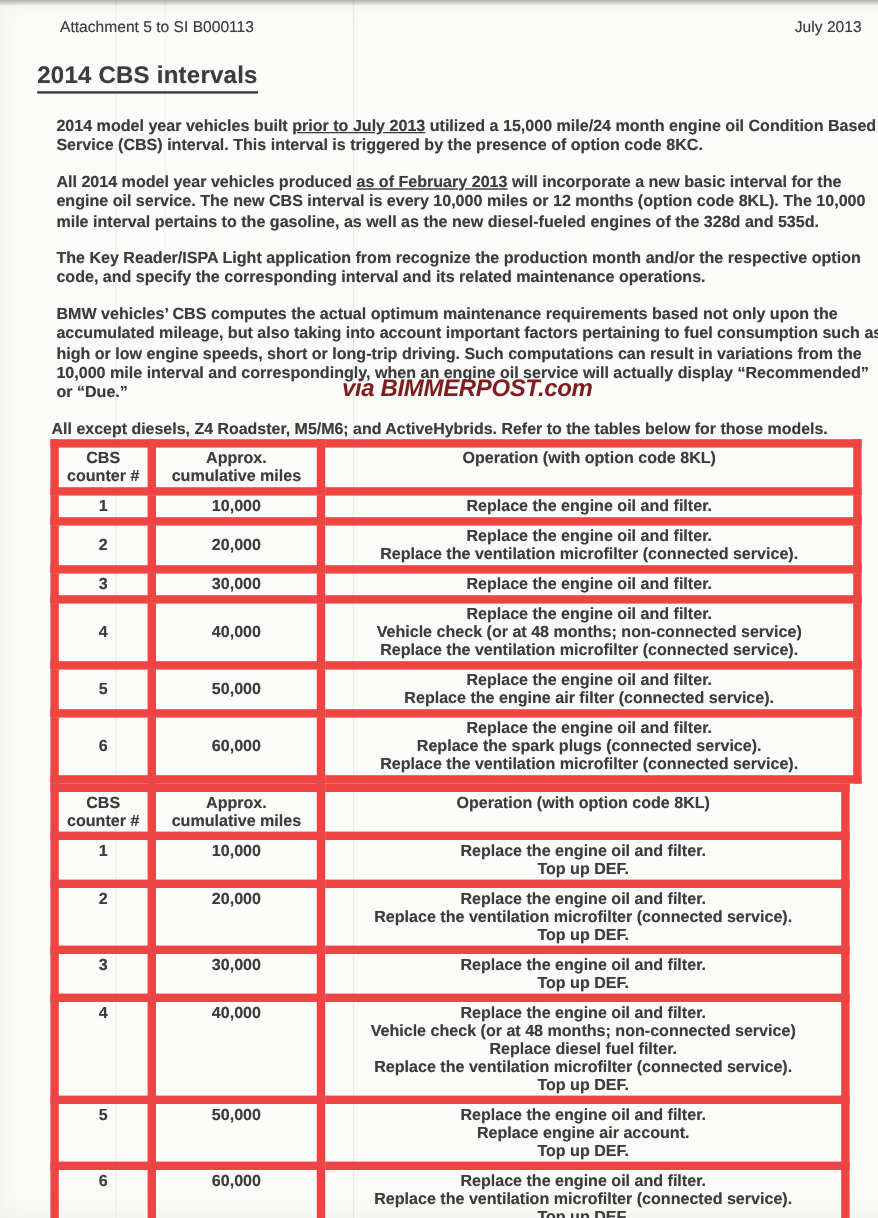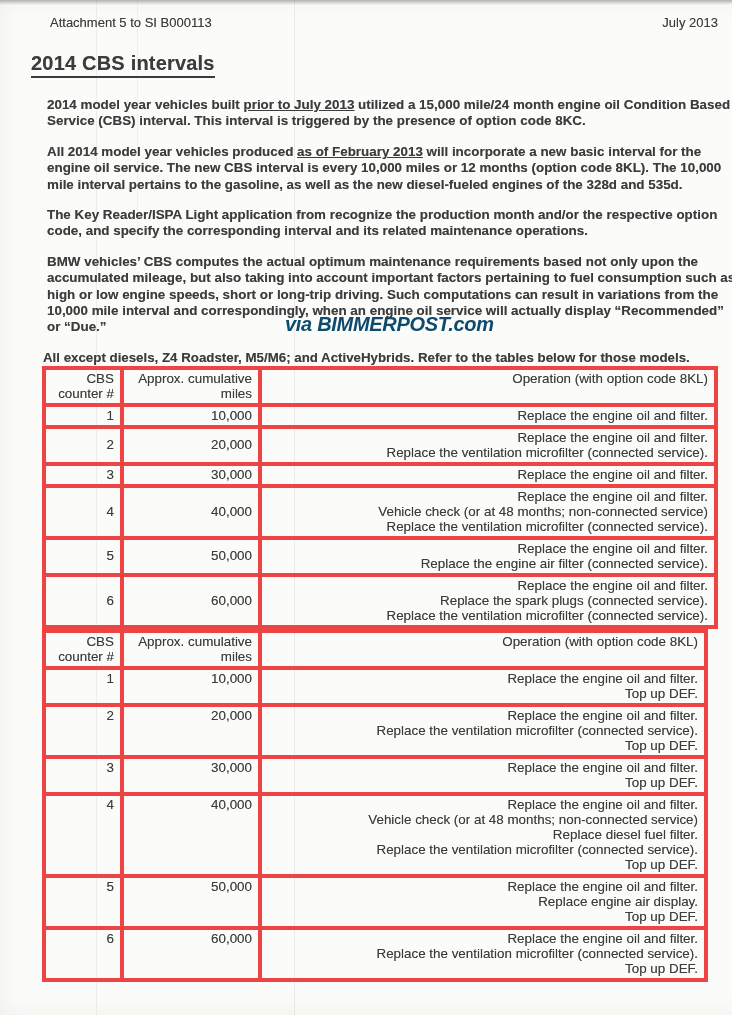--- a/index.html
+++ b/index.html
@@ -70,24 +70,24 @@
   table.cbs {
     border-collapse: collapse;
     margin-left: 14px;
     table-layout: fixed;
     font-size: 13.4px;
     line-height: 15px;
   }
   table.cbs.t1 { width: 676px; }
   table.cbs.t2 { width: 666px; }
   table.cbs th, table.cbs td {
-    border: 4px solid #ef4444;
+    border: 7px solid #ef4444;
     padding: 1px 6px 2px 6px;
-    text-align: right;
-    font-weight: normal;
+    text-align: center;
+    font-weight: bold;
     vertical-align: top;
   }
   table.cbs { border: 2px solid #4c4a47; }
   table.cbs thead tr { border-bottom: 2px solid #4c4a47; }
   table.cbs th.c1, table.cbs td.c1 { width: 62px; }
   table.cbs th.c2, table.cbs td.c2 { width: 122px; }
   table.cbs.t1 td.c1, table.cbs.t1 td.c2 { vertical-align: middle; }
   table.cbs.t2 td.c1, table.cbs.t2 td.c2 { vertical-align: top; }
 </style>
 </head>
@@ -108,21 +108,21 @@
 
   <p class="para p1"><span>2014 model year vehicles built </span><span class="u">prior to July 2013</span><span> utilized a 15,000 mile/24 month engine oil Condition Based Service (CBS) interval. This interval is triggered by the presence of option code 8KC.</span></p>
 
   <p class="para"><span>All 2014 model year vehicles produced </span><span class="u">as of February 2013</span><span> will incorporate a new basic interval for the engine oil service. The new CBS interval is every 10,000 miles or 12 months (option code 8KL). The 10,000 mile interval pertains to the gasoline, as well as the new diesel-fueled engines of the 328d and 535d.</span></p>
 
   <p class="para">The Key Reader/ISPA Light application from recognize the production month and/or the respective option code, and specify the corresponding interval and its related maintenance operations.</p>
 
   <p class="para">BMW vehicles’ CBS computes the actual optimum maintenance requirements based not only upon the accumulated mileage, but also taking into account important factors pertaining to fuel consumption such as high or low engine speeds, short or long-trip driving. Such computations can result in variations from the 10,000 mile interval and correspondingly, when an engine oil service will actually display “Recommended” or “Due.”</p>
 
 
-  <div class="watermark" style="color: #0c4a6e;">via BIMMERPOST.com</div>
+  <div class="watermark" style="color: #7f1d1d;">via BIMMERPOST.com</div>
 
   <div class="table-heading">All except diesels, Z4 Roadster, M5/M6; and ActiveHybrids. Refer to the tables below for those models.</div>
   <table class="cbs t1">
     <thead>
         <tr>
           <th class="c1">CBS counter #</th>
           <th class="c2">Approx. cumulative miles</th>
           <th class="c3">Operation (with option code 8KL)</th>
         </tr>
       </thead>
@@ -221,21 +221,21 @@
             <div>Replace diesel fuel filter.</div>
             <div>Replace the ventilation microfilter (connected service).</div>
             <div>Top up DEF.</div>
           </td>
         </tr>
         <tr>
           <td class="c1">5</td>
           <td class="c2">50,000</td>
           <td class="c3">
             <div>Replace the engine oil and filter.</div>
-            <div>Replace engine air display.</div>
+            <div>Replace engine air account.</div>
             <div>Top up DEF.</div>
           </td>
         </tr>
         <tr>
           <td class="c1">6</td>
           <td class="c2">60,000</td>
           <td class="c3">
             <div>Replace the engine oil and filter.</div>
             <div>Replace the ventilation microfilter (connected service).</div>
             <div>Top up DEF.</div>

